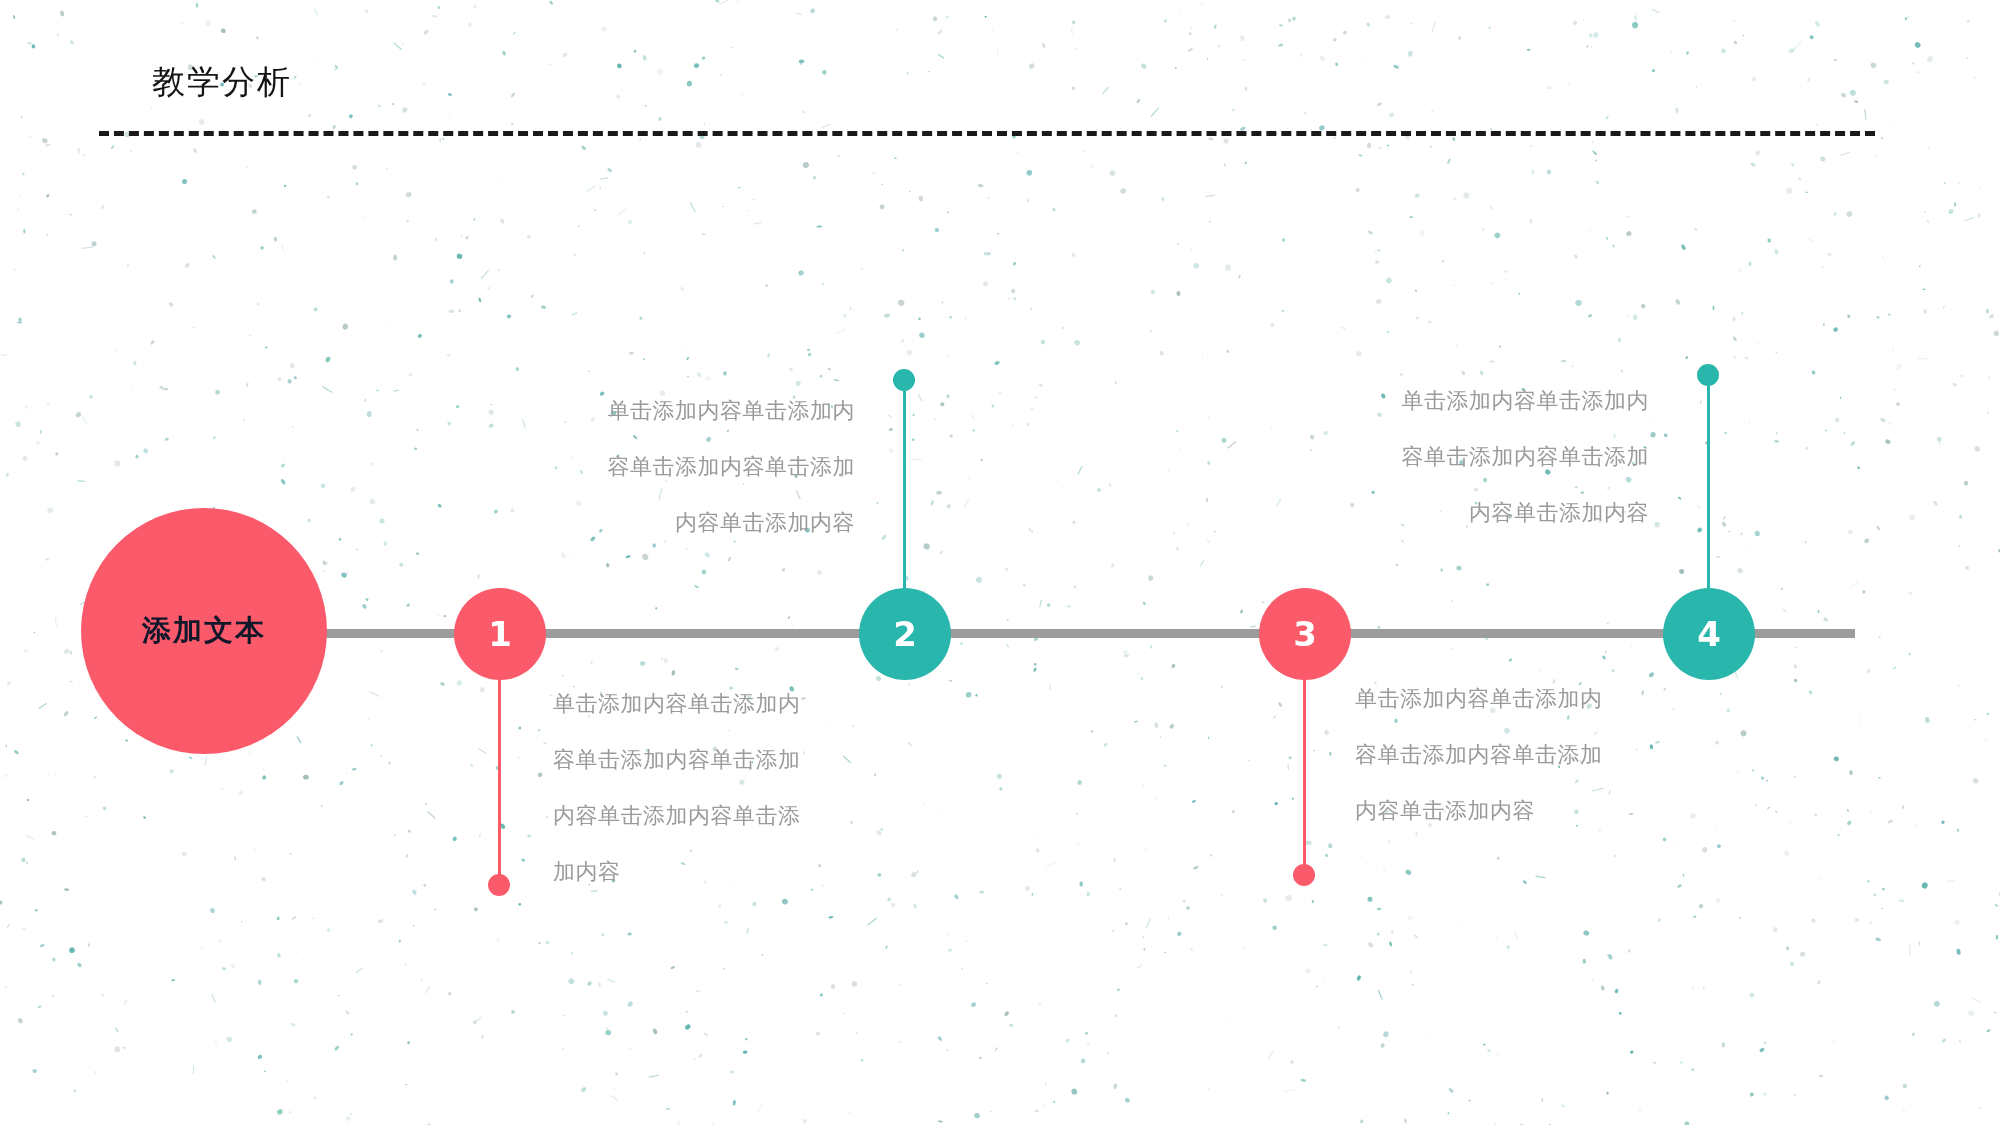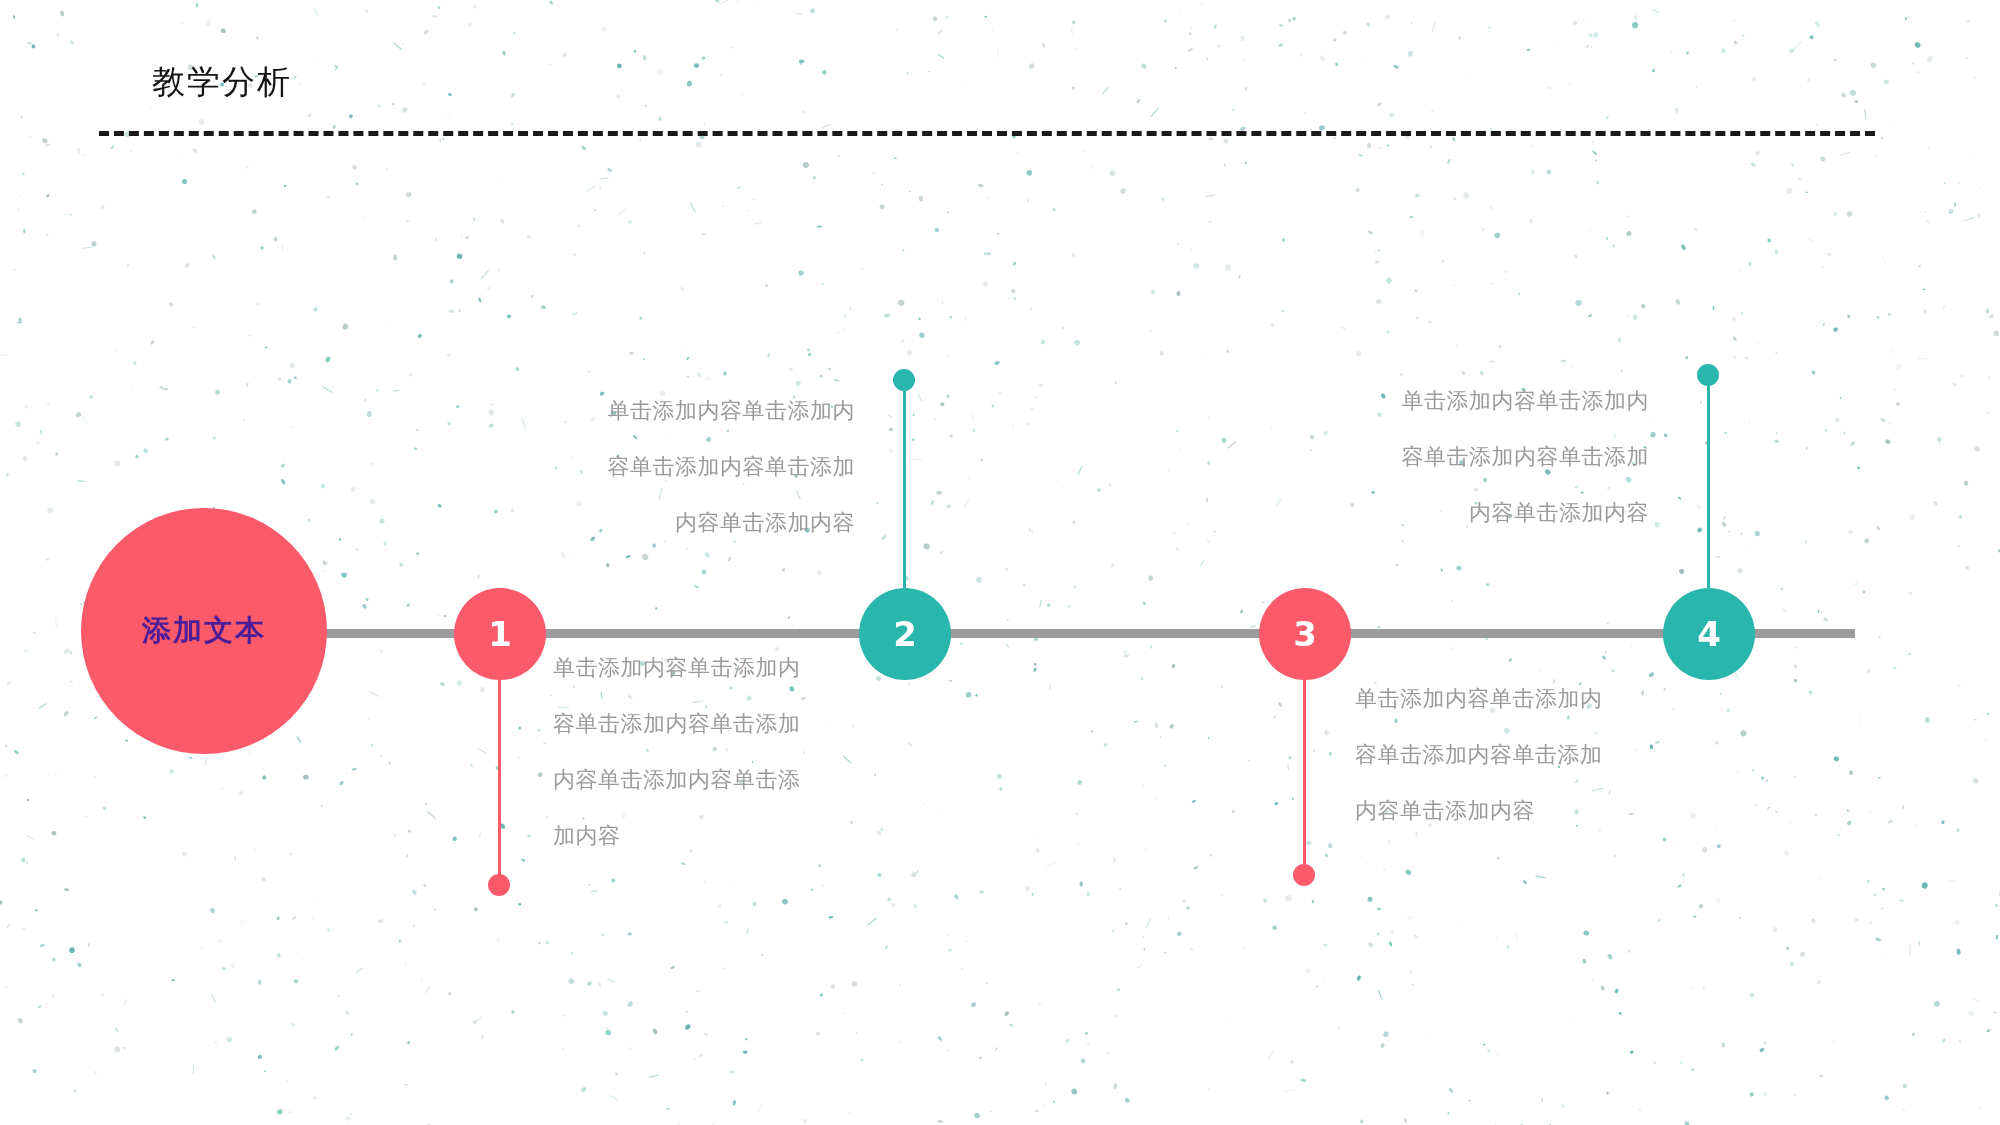--- a/index.html
+++ b/index.html
@@ -61,21 +61,21 @@
     top: 508px;
     width: 246px;
     height: 246px;
     border-radius: 50%;
     background: #fb5a6b;
     display: flex;
     align-items: center;
     justify-content: center;
   }
   .lead-circle-label {
-    color: #4c1d95;
+    color: #0f172a;
     font-size: 29px;
     font-weight: bold;
     letter-spacing: 2px;
     white-space: nowrap;
   }
 
   
   .node {
     position: absolute;
     width: 92px;
@@ -1598,21 +1598,21 @@
 
   <div class="lead-circle">
     <span class="lead-circle-label">添加文本</span>
   </div>
 
   <div class="stem" style="left:498px; top:675px; height:205px; background:#fb5a6b;"></div>
   <div class="stem-dot" style="left:488px; top:874px; background:#fb5a6b;"></div>
   <div class="node" style="left:454px; top:588px; background:#fb5a6b;">
     <span>1</span>
   </div>
-  <div class="caption align-left" style="left:553px; top:640px; width:267px;">单击添加内容单击添加内容单击添加内容单击添加内容单击添加内容单击添加内容</div>
+  <div class="caption align-left" style="left:553px; top:676px; width:267px;">单击添加内容单击添加内容单击添加内容单击添加内容单击添加内容单击添加内容</div>
 
   <div class="stem" style="left:903px; top:385px; height:205px; background:#29b6ac;"></div>
   <div class="stem-dot" style="left:893px; top:369px; background:#29b6ac;"></div>
   <div class="node" style="left:859px; top:588px; background:#29b6ac;">
     <span>2</span>
   </div>
   <div class="caption align-right" style="left:588px; top:383px; width:267px;">单击添加内容单击添加内容单击添加内容单击添加内容单击添加内容</div>
 
   <div class="stem" style="left:1303px; top:675px; height:205px; background:#fb5a6b;"></div>
   <div class="stem-dot" style="left:1293px; top:864px; background:#fb5a6b;"></div>

